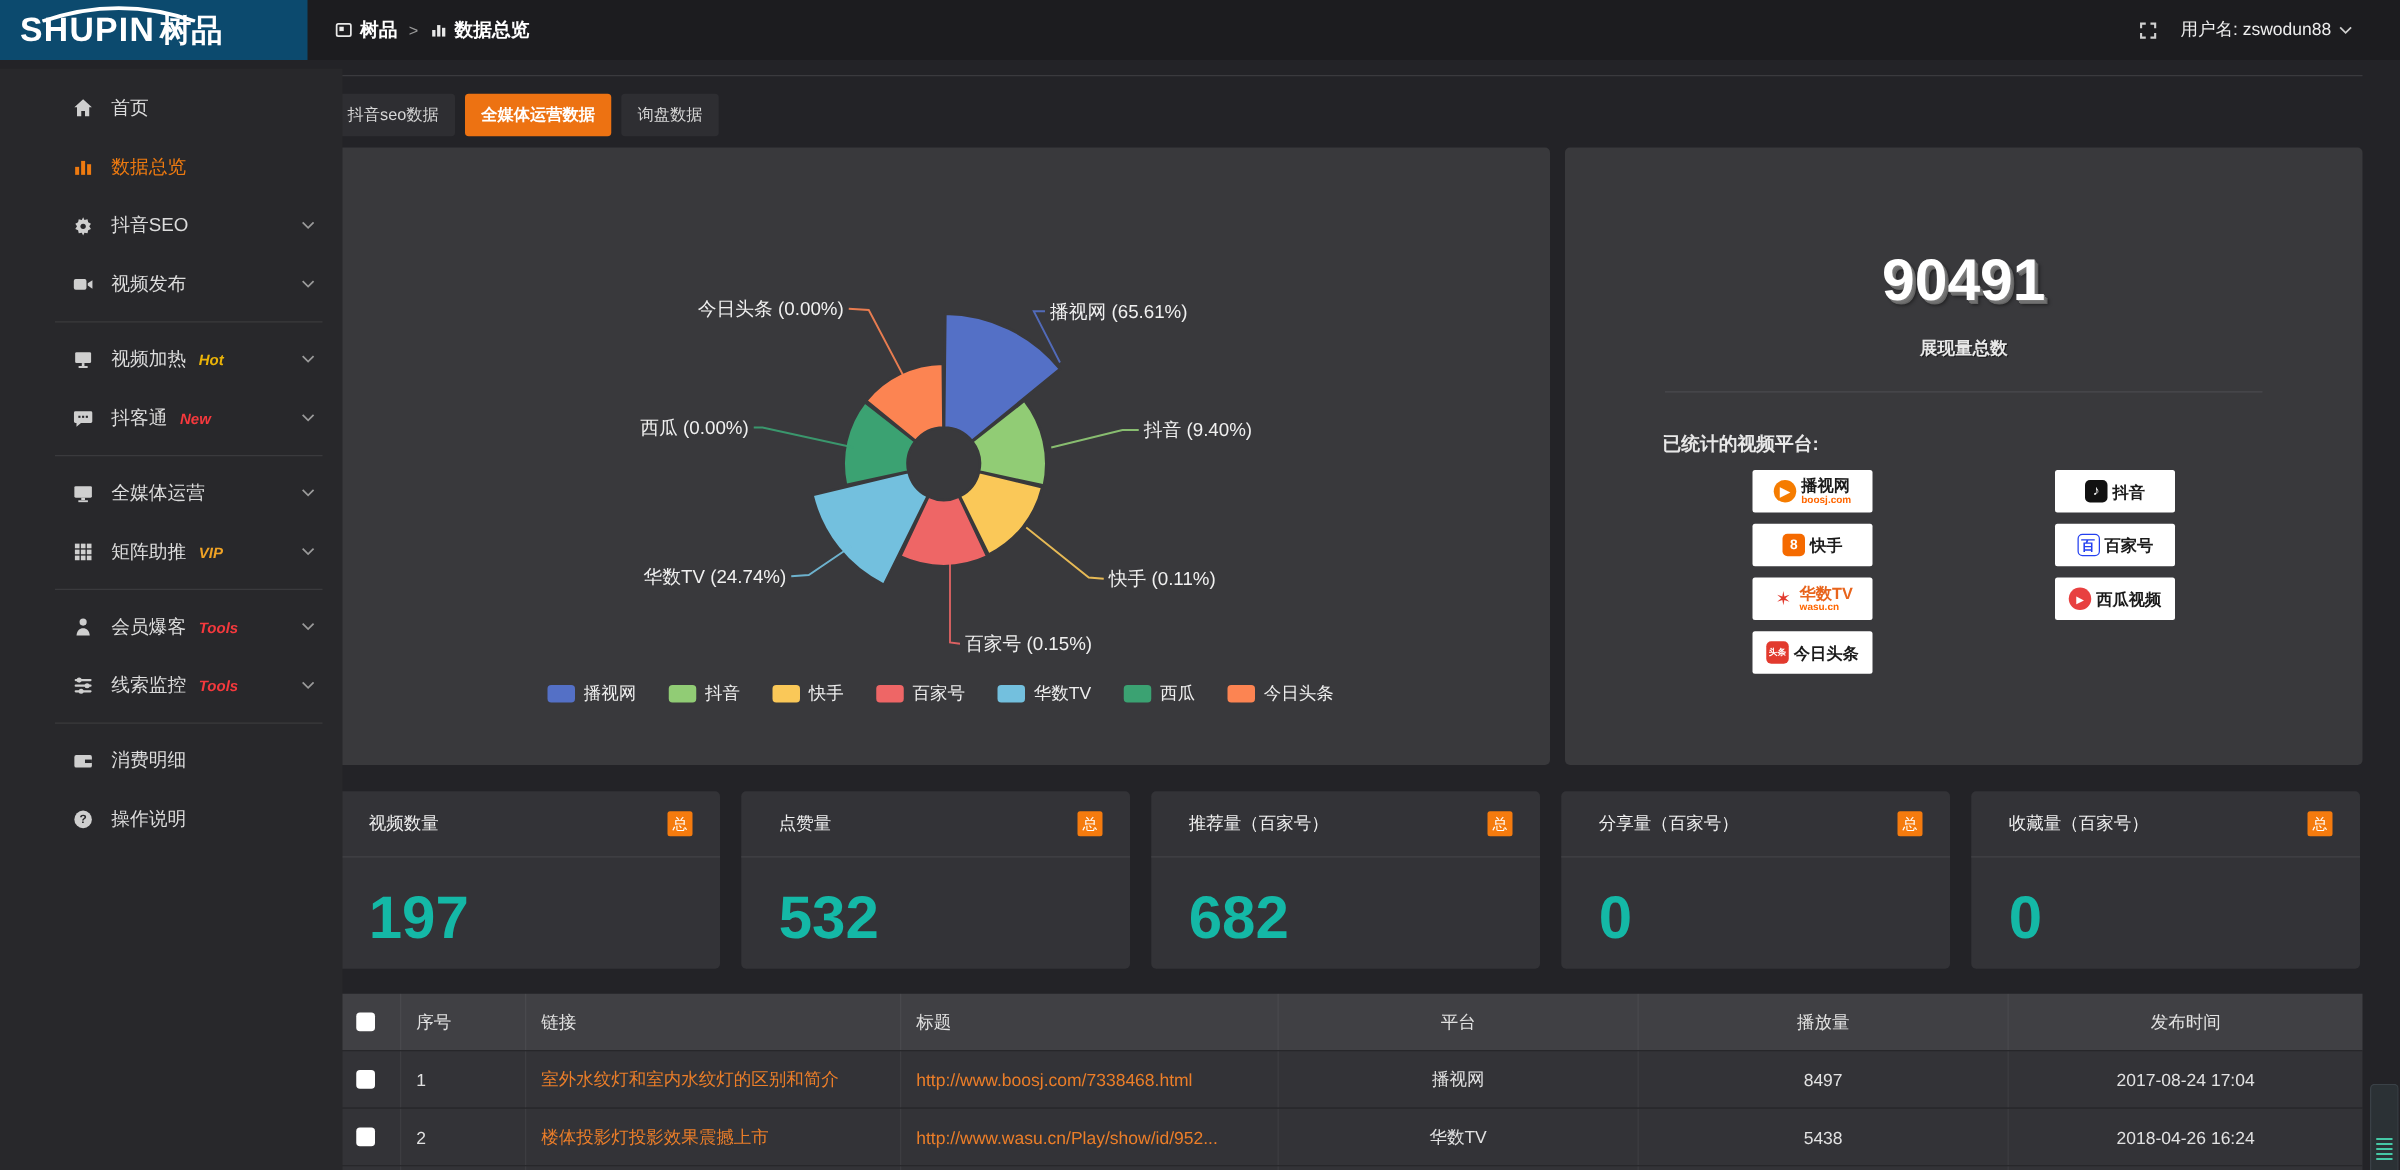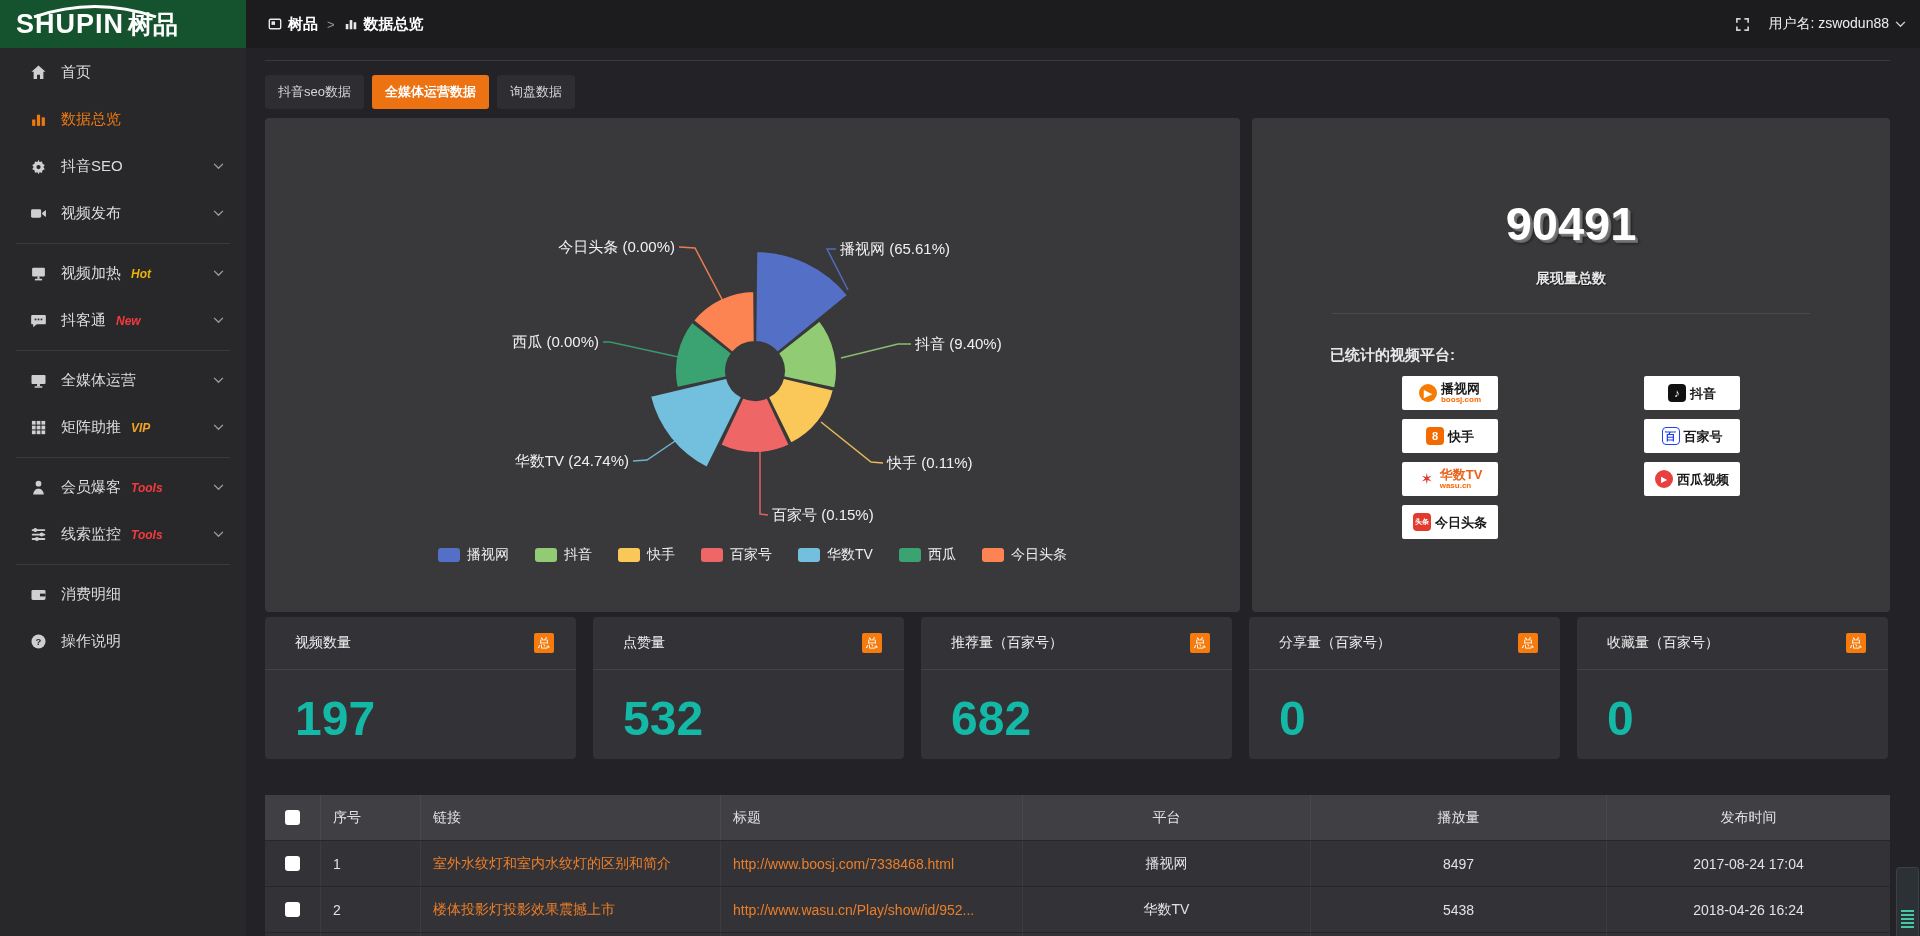--- a/index.html
+++ b/index.html
@@ -3,32 +3,32 @@
 <meta charset="utf-8">
 <style>
   html,body{margin:0;padding:0;background:#151517;}
   .app{position:relative;width:1920px;height:936px;overflow:hidden;
        background:#232327;color:#e8e8e8;
        font-family:"Liberation Sans","DejaVu Sans",sans-serif;}
   
   .topbar{position:absolute;top:0;left:0;right:0;height:48px;background:#1c1c1f;z-index:6;
           display:flex;align-items:center;}
   .logo{width:246px;height:48px;display:flex;align-items:center;padding-left:16px;box-sizing:border-box;
-        background:#14532d;position:relative;}
+        background:#0c4a6e;position:relative;}
   .logo-arc{position:absolute;left:30px;top:4px;}
   .logo-en{font-size:27px;font-weight:800;letter-spacing:1px;color:#fff;font-stretch:condensed;}
   .logo-cn{font-size:25px;font-weight:800;color:#fff;margin-left:4px;}
   .crumbs{display:flex;align-items:center;margin-left:22px;gap:9px;}
   .crumb{display:flex;align-items:center;gap:6px;font-size:15px;font-weight:700;color:#fff;cursor:pointer;}
   .crumb-sep{color:#9a9a9a;font-size:13px;}
-  .topbar-right{margin-left:auto;display:flex;align-items:center;gap:18px;padding-right:14px;}
+  .topbar-right{margin-left:auto;display:flex;align-items:center;gap:18px;padding-right:38px;}
   .username{font-size:14px;color:#eee;display:flex;align-items:center;gap:6px;cursor:pointer;}
   .icon{display:inline-flex;align-items:center;justify-content:center;}
   
-  .sidebar{position:absolute;top:41px;left:0;bottom:0;width:246px;background:#28282b;z-index:5;}
+  .sidebar{position:absolute;top:55px;left:0;bottom:0;width:246px;background:#28282b;z-index:5;padding-left:28px;}
   .menu{padding-top:8px;}
   .menu-item{height:47px;display:flex;align-items:center;padding:0 22px 0 30px;cursor:pointer;
              color:#dcdcdc;font-size:15px;}
   .menu-item .mi-icon{width:17px;margin-right:14px;color:#cfcfcf;}
   .menu-item.active,.menu-item.active .mi-icon{color:#ee7a10;}
   .mi-label{flex:0 0 auto;}
   .mi-badge{font-size:12px;font-weight:700;font-style:italic;margin-left:10px;}
   .mi-chevron{margin-left:auto;color:#9a9a9a;}
   .menu-divider{height:1px;background:#3a3a3d;margin:6px 16px;}
   
@@ -54,21 +54,21 @@
   .platforms-grid{position:absolute;left:150px;top:258px;display:grid;
                   grid-template-columns:96px 96px;column-gap:146px;row-gap:9px;}
   .pbadge{width:96px;height:34px;background:#fff;border-radius:2px;display:flex;align-items:center;
           justify-content:center;gap:4px;}
   .pbadge .pb-icon{width:18px;height:18px;border-radius:4px;display:flex;align-items:center;justify-content:center;
           font-size:11px;font-weight:800;color:#fff;flex:0 0 auto;}
   .pb-text{display:flex;flex-direction:column;line-height:1;}
   .pb-name{font-size:13px;font-weight:800;color:#1a1a1a;}
   .pb-sub{font-size:8px;font-weight:700;color:#f60;margin-top:1px;}
   
-  .cards{position:absolute;left:19px;top:569px;display:flex;gap:17px;}
+  .cards{position:absolute;left:19px;top:585px;display:flex;gap:17px;}
   .card{width:311px;height:142px;background:#333337;border-radius:4px;position:relative;}
   .card-head{height:52px;display:flex;align-items:center;justify-content:space-between;
              padding:0 22px 0 30px;border-bottom:1px solid #434347;}
   .card-label{font-size:14px;color:#f0f0f0;}
   .card-badge{width:20px;height:20px;background:#f57b0e;color:#fff;font-size:12px;border-radius:2px;
               display:flex;align-items:center;justify-content:center;}
   .card-value{position:absolute;left:30px;top:74px;font-size:48px;font-weight:700;color:#14b8a6;}
   
   .table{position:absolute;left:19px;top:747px;width:1625px;}
   .trow{display:grid;grid-template-columns:56px 100px 300px 302px 288px 296px 1fr;align-items:center;

